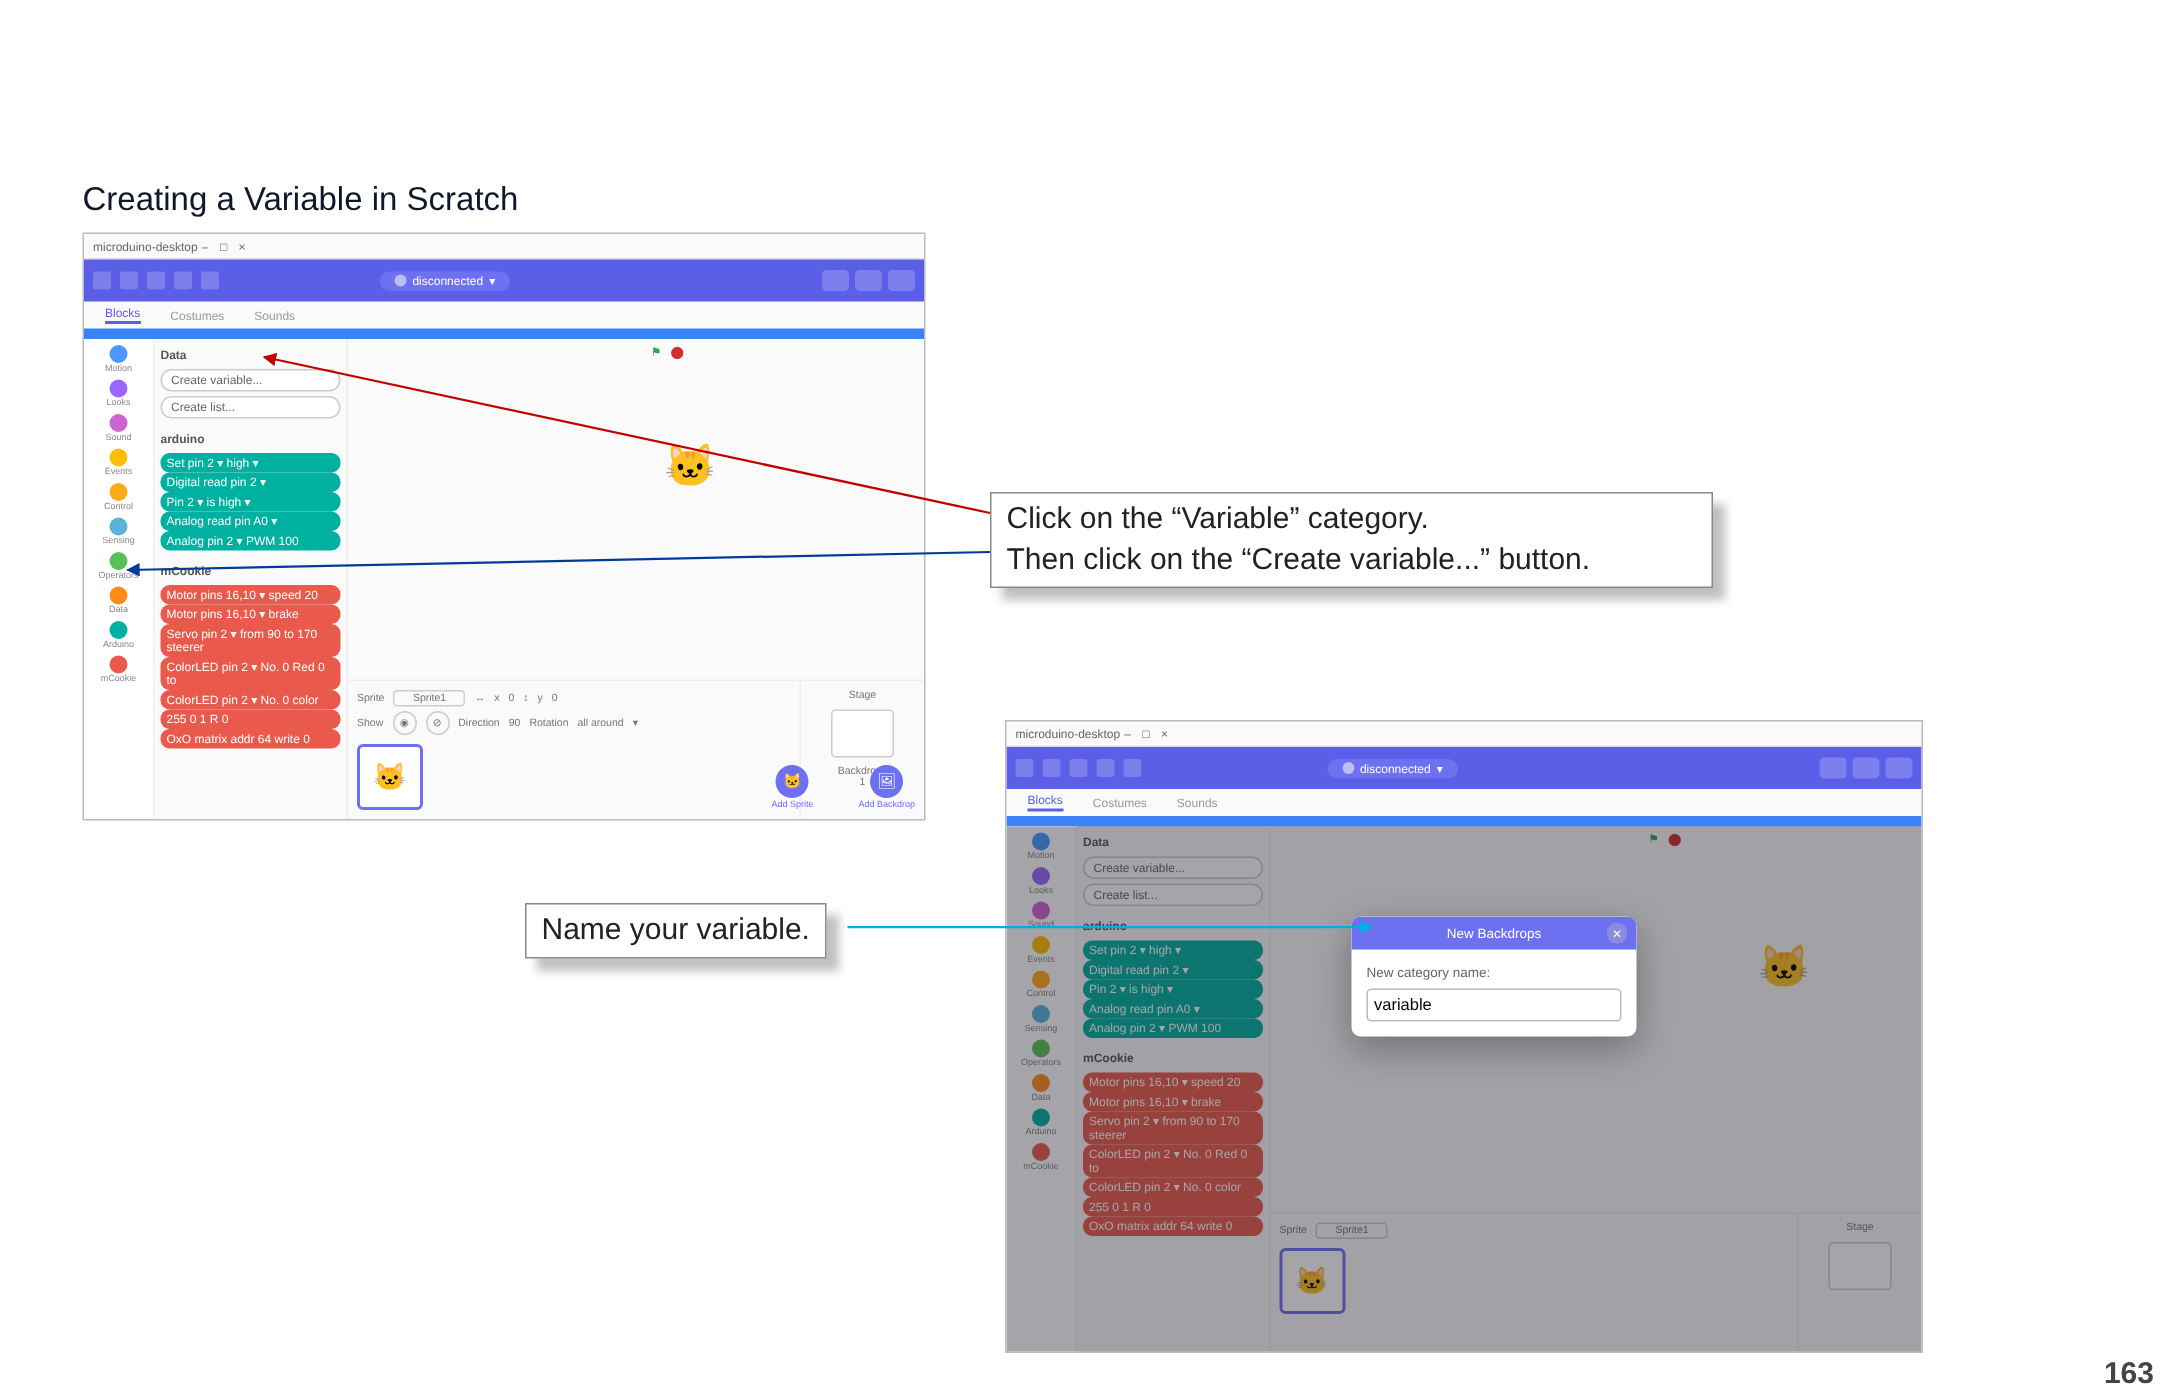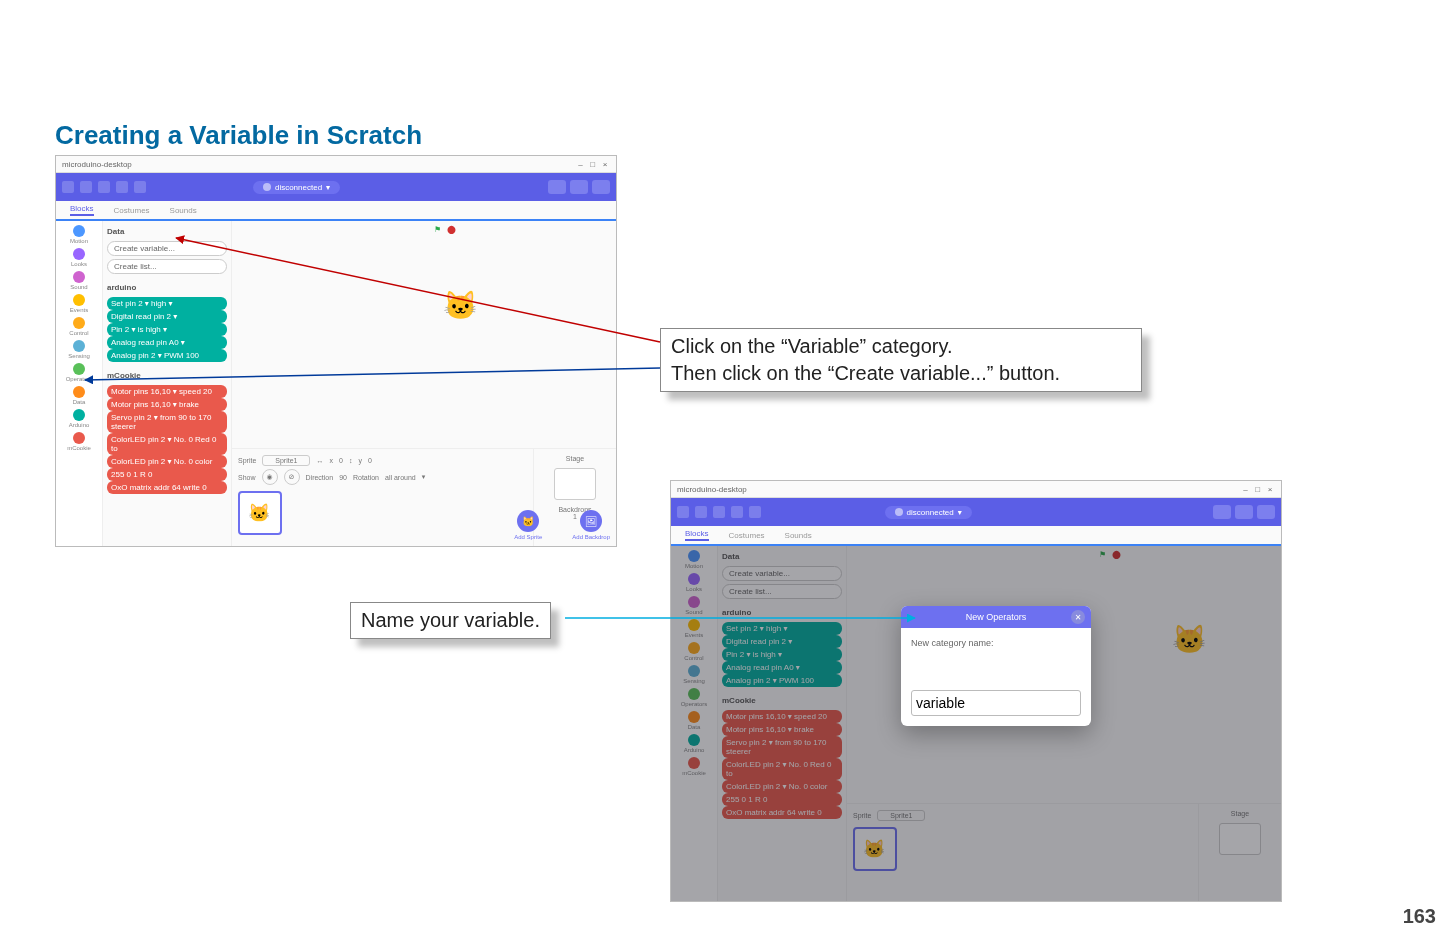--- a/index.html
+++ b/index.html
@@ -19,23 +19,23 @@
   .page-title {
     position: absolute;
     left: 0; top: 0;
     font-size: 30px;
     color: #555;
     font-weight: 400;
   }
   .section-title {
     position: absolute;
     left: 55px; top: 120px;
-    font-size: 26px;
-    font-weight: 700;
-    color: #0369a1;
+    font-size: 22px;
+    font-weight: 400;
+    color: #0f172a;
   }
   .page-number {
     position: absolute;
     right: 4px;
     bottom: 4px;
     font-size: 20px;
     font-weight: 700;
     color: #444;
   }
   
@@ -58,21 +58,21 @@
     left: 55px; top: 155px;
     width: 560px; height: 390px;
     border: 1px solid #bbb;
     background: #fafafa;
     overflow: hidden;
     font-size: 8px;
   }
   .titlebar {
     height: 16px;
     border-bottom: 1px solid #ddd;
-    display: flex; align-items: center; justify-content: space-between;
+    display: flex; align-items: center; 
     padding: 0 6px;
     color: #666;
   }
   .winbtns span { display:inline-block; width:10px; text-align:center; }
   .toolbar {
     height: 28px;
     background: #5b5ee6;
     display: flex; align-items: center;
     padding: 0 6px;
     gap: 6px;
@@ -83,21 +83,21 @@
     background: #6d70f0;
     border-radius: 10px;
     color: #fff;
     padding: 2px 10px;
     display: flex; align-items: center; gap: 4px;
   }
   .tb-right { margin-left: auto; display: flex; gap: 4px; }
   .tb-right div { width: 18px; height: 14px; background: #7c7fee; border-radius: 3px; }
   .tabs {
     height: 18px;
-    border-bottom: 2px solid #3b82f6;
+    border-bottom: 7px solid #3b82f6;
     display: flex; align-items: center;
     gap: 20px; padding-left: 14px;
     color: #9a9a9a;
   }
   .tabs .active { color: #5b5ee6; border-bottom: 2px solid #5b5ee6; padding-bottom: 1px; }
   .main1 {
     display: flex; height: calc(100% - 62px);
   }
   .catcol {
     width: 46px; background: #fff; border-right: 1px solid #eee;
@@ -151,21 +151,21 @@
     border-radius: 6px;
     overflow: hidden;
     box-shadow: 0 8px 24px rgba(0,0,0,0.3);
     font-size: 9px;
   }
   .dlg-head {
     background:#6d70f0; color:#fff; padding:6px 8px; display:flex; align-items:center; justify-content:center; position:relative;
   }
   .dlg-close { position:absolute; right:6px; top:4px; width:14px; height:14px; border-radius:50%; background:#888bde; color:#fff; display:flex; align-items:center; justify-content:center; font-size:8px;}
   .dlg-body { padding:10px; color:#666; }
-  .dlg-body input { width:100%; box-sizing:border-box; padding:4px; border:1px solid #bbb; border-radius:3px; font-size:14px;margin-top:36px; }
+  .dlg-body input { width:100%; box-sizing:border-box; padding:4px; border:1px solid #bbb; border-radius:3px; font-size:11px; }
   .dlg-foot { display:flex; justify-content:flex-end; gap:6px; padding:6px 10px 10px;}
   .btn { border-radius:4px; padding:4px 10px; font-size:9px; }
   .btn-cancel { background:#fff; border:1px solid #ccc; color:#555;}
   .btn-ok { background:#6d70f0; color:#fff; border:none;}
 
   
   svg.overlay {
     position: absolute; left:0; top:0; width:1440px; height:932px; pointer-events:none;
   }
 </style>
@@ -460,21 +460,21 @@
           <div class="stagecol">
             <div>Stage</div>
             <div style="margin:6px auto;width:40px;height:30px;border:1px solid #ccc;border-radius:3px;background:#fff;"></div>
           </div>
         </div>
       </div>
 
       <div class="dimmer"></div>
       <div class="dialog">
         <div class="dlg-head">
-          <span>New Operators</span>
+          <span>New Backdrops</span>
           <span class="dlg-close">✕</span>
         </div>
         <div class="dlg-body">
           <div style="margin-bottom:6px;">New category name:</div>
           <input type="text" value="variable" style="">
         </div>
       </div>
     </div>
   </div>
 

